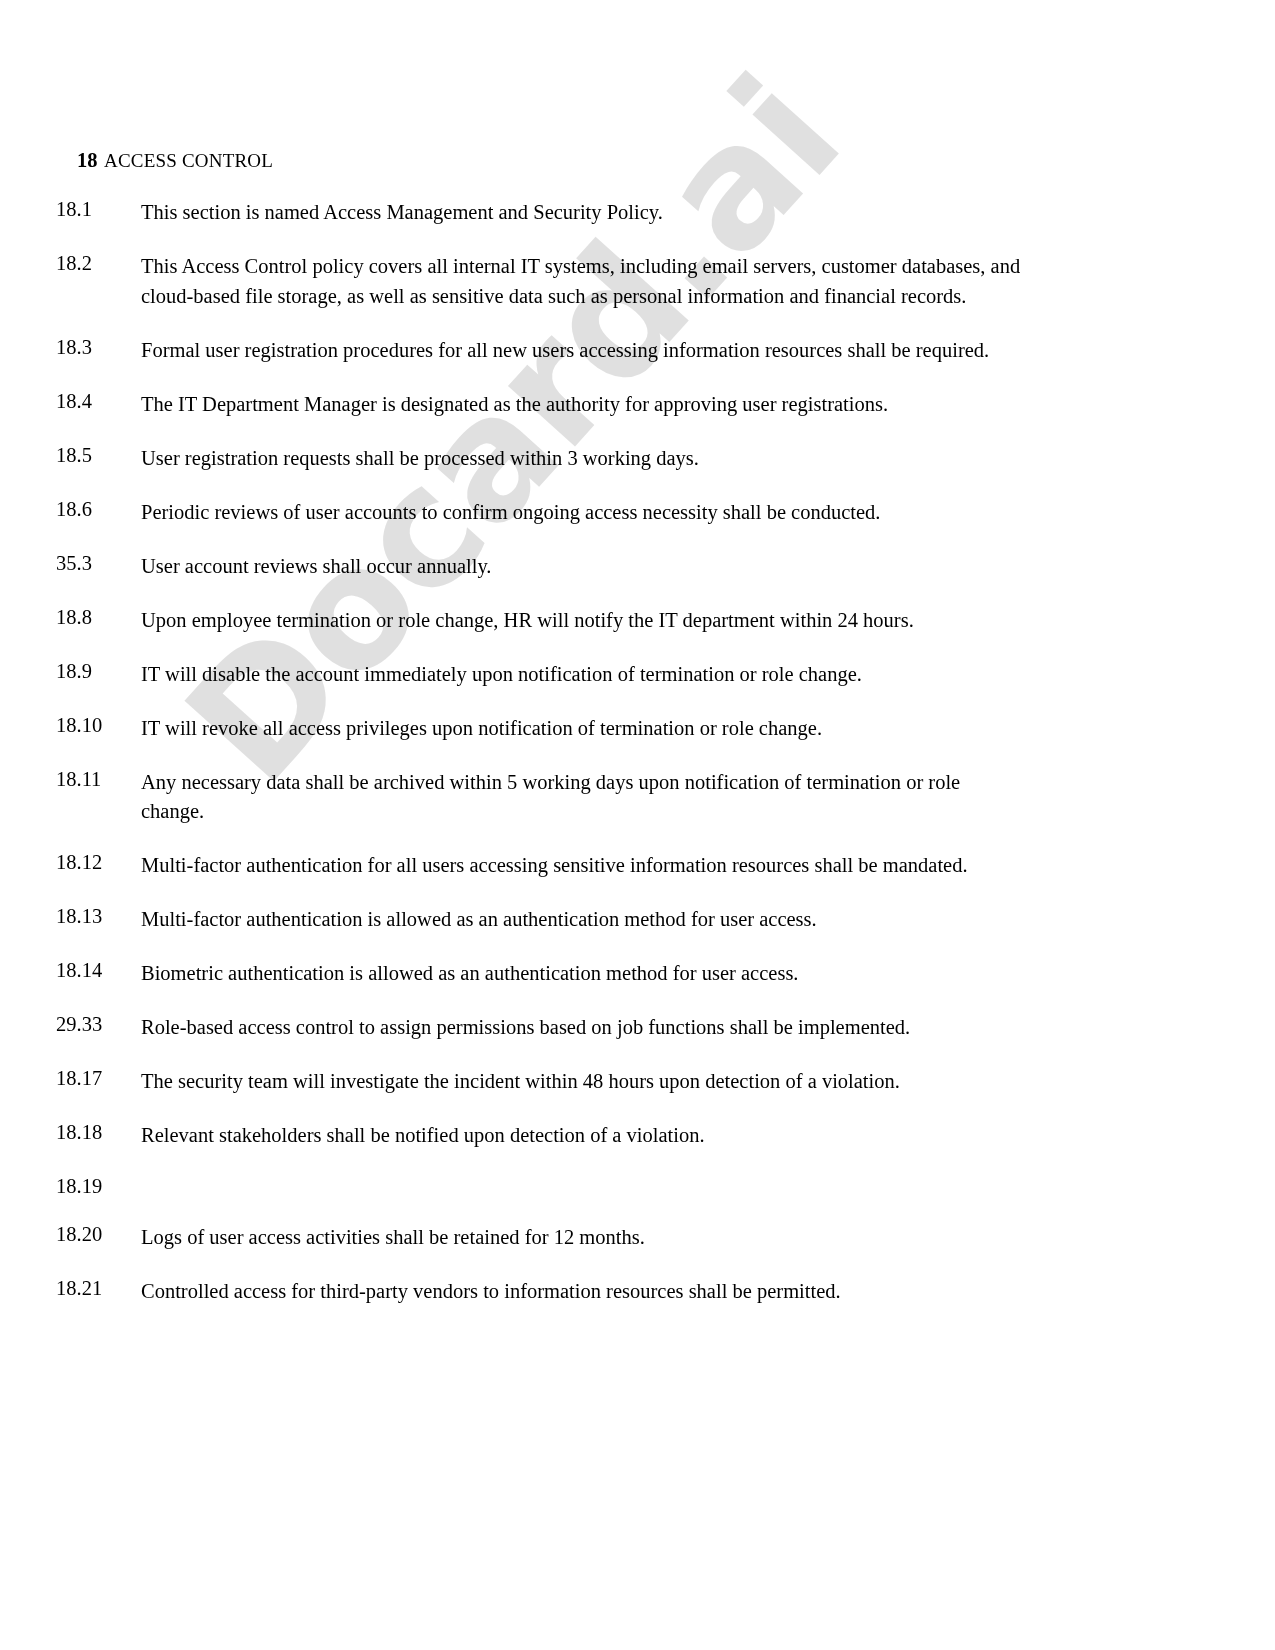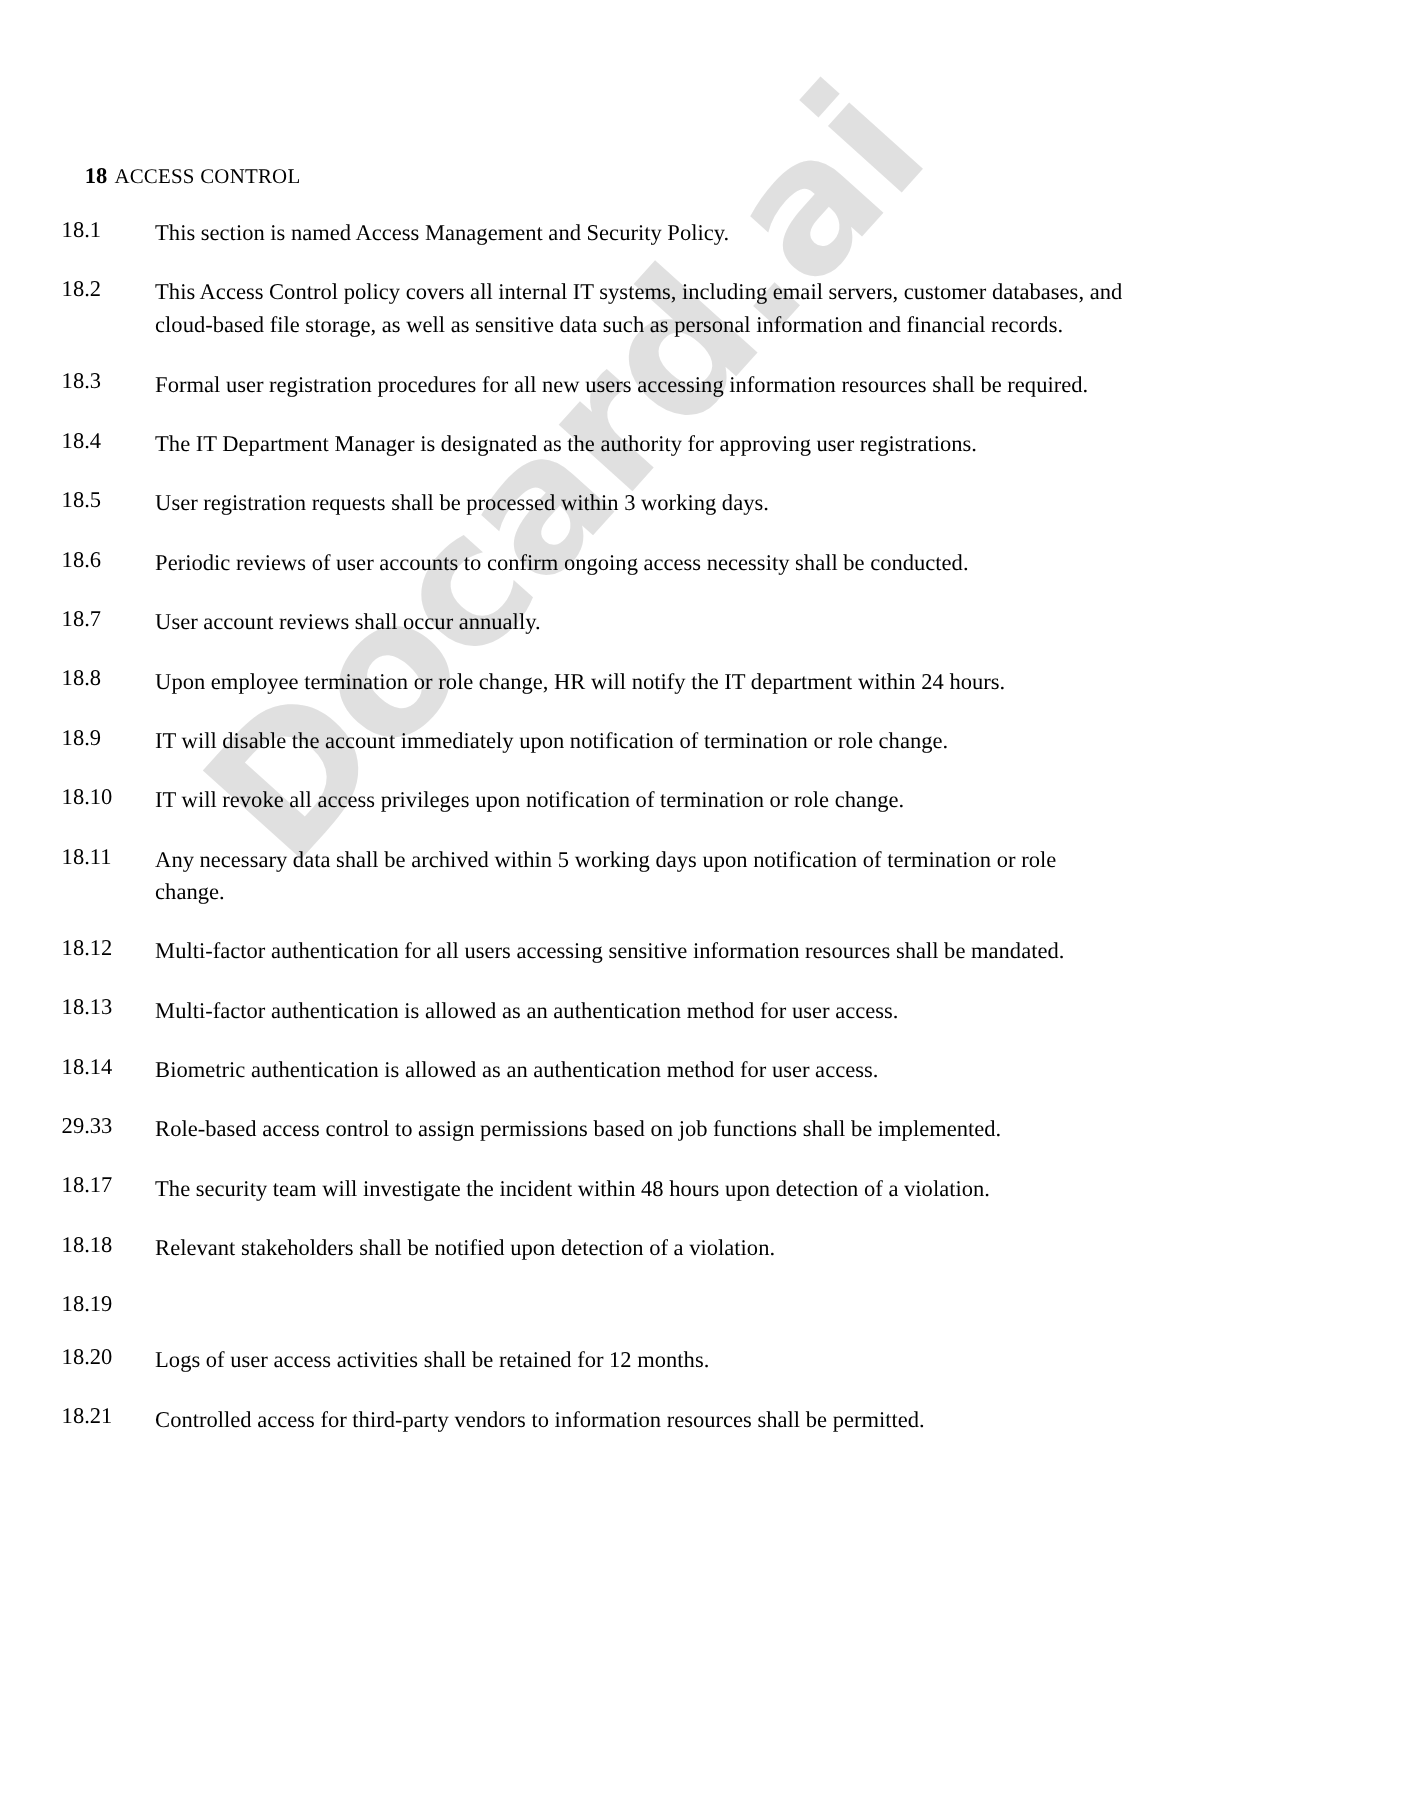--- a/index.html
+++ b/index.html
@@ -124,21 +124,21 @@
         <div class="num">18.5</div>
         <div class="text">User registration requests shall be processed within 3 working days.</div>
       </div>
 
       <div class="clause">
         <div class="num">18.6</div>
         <div class="text">Periodic reviews of user accounts to confirm ongoing access necessity shall be conducted.</div>
       </div>
 
       <div class="clause">
-        <div class="num">18.7</div>
+        <div class="num">35.3</div>
         <div class="text">User account reviews shall occur annually.</div>
       </div>
 
       <div class="clause">
         <div class="num">18.8</div>
         <div class="text">Upon employee termination or role change, HR will notify the IT department within 24 hours.</div>
       </div>
 
       <div class="clause">
         <div class="num">18.9</div>

